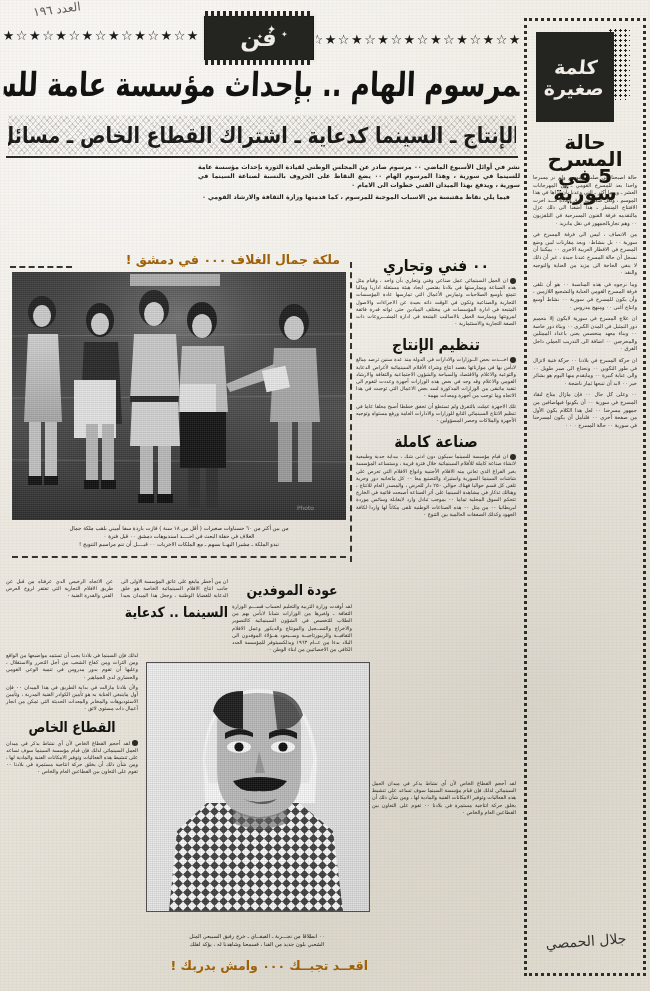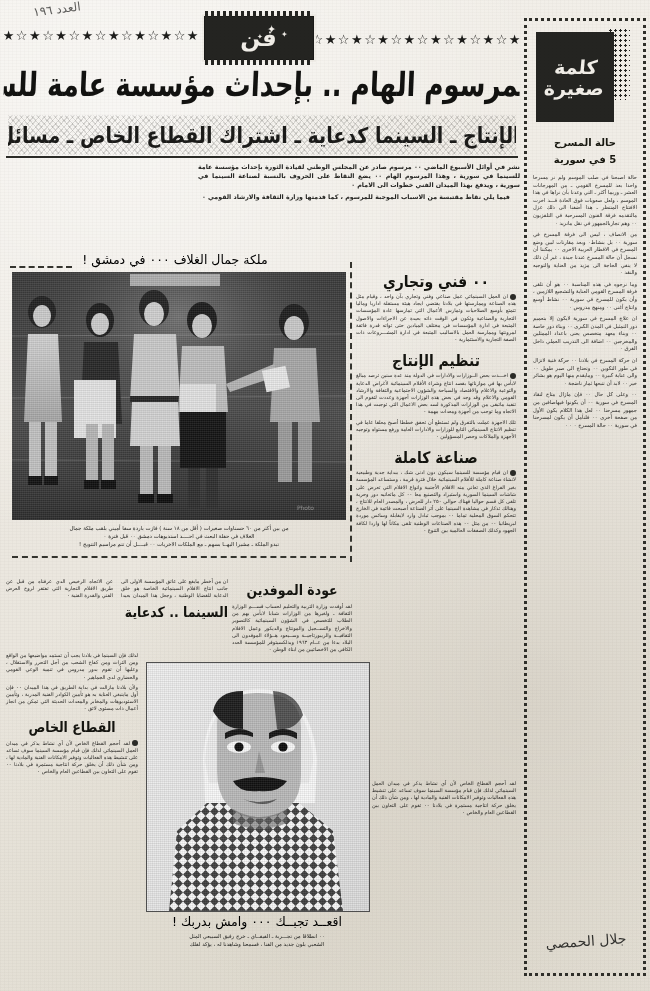--- a/index.html
+++ b/index.html
@@ -133,33 +133,33 @@
     background-size:5px 5px;
   }
   #sb-logo .word{
     position:absolute;inset:0;display:flex;flex-direction:column;
     align-items:center;justify-content:center;gap:1px;
     color:#f2efe9;font-weight:bold;font-size:19px;line-height:20px;
     letter-spacing:-1px;transform:skewX(-5deg);
   }
   #sb-title{
     position:absolute;left:4px;top:116px;width:114px;text-align:center;
-    font-weight:bold;font-size:10px;line-height:17px;color:#17170f;
+    font-weight:bold;font-size:20px;line-height:17px;color:#17170f;
   }
   #sb-body{position:absolute;left:9px;top:156px;width:104px;}
   #sb-signature{
     position:absolute;left:14px;bottom:16px;width:96px;height:38px;
     font-family:"DejaVu Serif","Liberation Serif",serif;
     font-size:14px;color:#1e1e1c;transform:rotate(-4deg);
     display:flex;align-items:center;justify-content:center;opacity:.9;
   }
 
   
   .capline{font-size:5.4px;line-height:8px;text-align:center;color:#232320;}
-  .caphead{font-weight:normal;font-size:12.5px;text-align:center;color:#000000;}
+  .caphead{font-weight:bold;font-size:12.5px;color:#a16207;}
 </style>
 </head>
 <body>
 
 <div id="paper"></div>
 
 <div class="layer" id="hand-note">العدد ١٩٦</div>
 
 <div class="starrow" id="stars-left">★☆★☆★☆★☆★☆★☆★☆★☆★☆</div>
 <div class="starrow" id="stars-right">★☆★☆★☆★☆★☆★☆★☆★☆★☆★</div>
@@ -268,21 +268,21 @@
   <div class="noise"></div>
 </div>
 
 <div class="col" style="left:12px;top:524px;width:334px;">
   <div class="capline">من بين أكثر من ٦٠ حسناوات صغيرات ( أقل من ١٨ سنة ) فازت باردة سفا أميني بلقب ملكة جمال</div>
   <div class="capline">الغلاف في حفلة البعث في احــــد استديوهات دمشق ٠٠ قبل فترة ٠</div>
   <div class="capline">تبدو الملكة ـ مشيرا اليهــا بسهم ـ مع الملكات الاخريات ٠٠ قبــــل أن تتم مراسيم التتويج !</div>
 </div>
 <div class="dashrule" style="left:12px;top:556px;width:334px;"></div>
 
-<div class="col" style="left:356px;top:268px;width:160px;">
+<div class="col" style="left:356px;top:252px;width:160px;">
   <div class="sechead">٠٠ فني وتجاري</div>
   <div class="para">
     <span class="bullet"></span><span>ان العمل السينمائي عمل صناعي وفني وتجاري بآن واحد ، وقيام مثل هذه الصناعة وممارستها في بلادنا يقتضي ايجاد هيئة مستقلة اداريا وماليا تتمتع بأوسع الصلاحيات وتمارس الأعمال التي تمارسها عادة المؤسسات التجارية والصناعية وتكون في الوقت ذاته بعيدة عن الاجراءات والاصول المتبعة في ادارة المؤسسات في مختلف الميادين حتى تواته قدرة فائقة لمرونتها وممارسة العمل بالاساليب المتبعة في ادارة المشـــروعات ذات الصفة التجارية والاستثمارية ٠</span>
   </div>
 
   <div class="sechead" style="margin-top:8px;">تنظيم الإنتاج</div>
   <div class="para">
     <span class="bullet"></span><span>اخـــذت بعض الــوزارات والادارات في الدولة منذ عدة سنين ترصد مبالغ لابأس بها في موازناتها بقصد انتاج وشراء الأفلام السينمائية لأغراض الدعاية والتوعية والاعلام والاقتصاد والسياحة والشؤون الاجتماعية والثقافة والارشاد القومي والاعلام وقد وجد في بعض هذه الوزارات أجهزة وعددت لتقوم الى تنفيذ ماتبقى من الوزارات المذكورة لسد بعض الاعمال التي توجبت في هذا الاتجاه وما توجب من أجهزة ومعدات مهمة ٠</span>
   </div>
   <div class="para" style="margin-top:3px;">تلك الاجهزة عملت بالتفرق ولم تستطع أن تحقق خططا أصبح معلقا عاما في تنظيم الانتاج السينمائي التابع للوزارات والادارات العامة ورفع مستواه وتوجيه الأجهزة والملاكات وحصر المسؤولين ٠</div>
@@ -349,21 +349,21 @@
     <path d="M112 88 L108 110 L118 110 Z" fill="#8d877c" opacity=".7"></path>
 
     <path d="M86 118 Q112 110 140 118 Q132 130 112 128 Q92 130 86 118 Z" fill="#201e1b"></path>
 
     <path d="M96 136 Q112 142 130 136 Q118 146 96 136 Z" fill="#514c44" opacity=".85"></path>
     <path d="M86 146 Q112 162 140 146 L140 160 Q112 172 86 160 Z" fill="#6d675d" opacity=".6"></path>
   </svg>
   <div class="noise"></div>
 </div>
 
-<div class="layer caphead" style="left:146px;top:914px;width:222px;">اقعــد تجبــك ٠٠٠ وامش بدربك !</div>
+<div class="layer caphead" style="left:146px;top:958px;width:222px;">اقعــد تجبــك ٠٠٠ وامش بدربك !</div>
 <div class="col" style="left:146px;top:932px;width:222px;">
   <div class="capline">٠٠ انطلاقا من تجـــربة ـ الفيفــاي ـ خرج رفيق السبيعي المثل</div>
   <div class="capline">الشعبي بلون جديد من الفنا ، فسمعنا وشاهدنا له ، يؤكد لفلك</div>
 </div>
 
 <div class="col" style="left:372px;top:780px;width:144px;">
   <div class="para">لقد أحجم القطاع الخاص لأن أي نشاط يذكر في ميدان العمل السينمائي لذلك فإن قيام مؤسسة السينما سوف تساعد على تنشيط هذه الفعاليات وتوفير الامكانات الفنية والمادية لها ، ومن شأن ذلك أن يخلق حركة انتاجية مستمرة في بلادنا ٠٠ تقوم على التعاون بين القطاعين العام والخاص ٠</div>
 </div>
 
 <div class="layer" id="sidebar">

